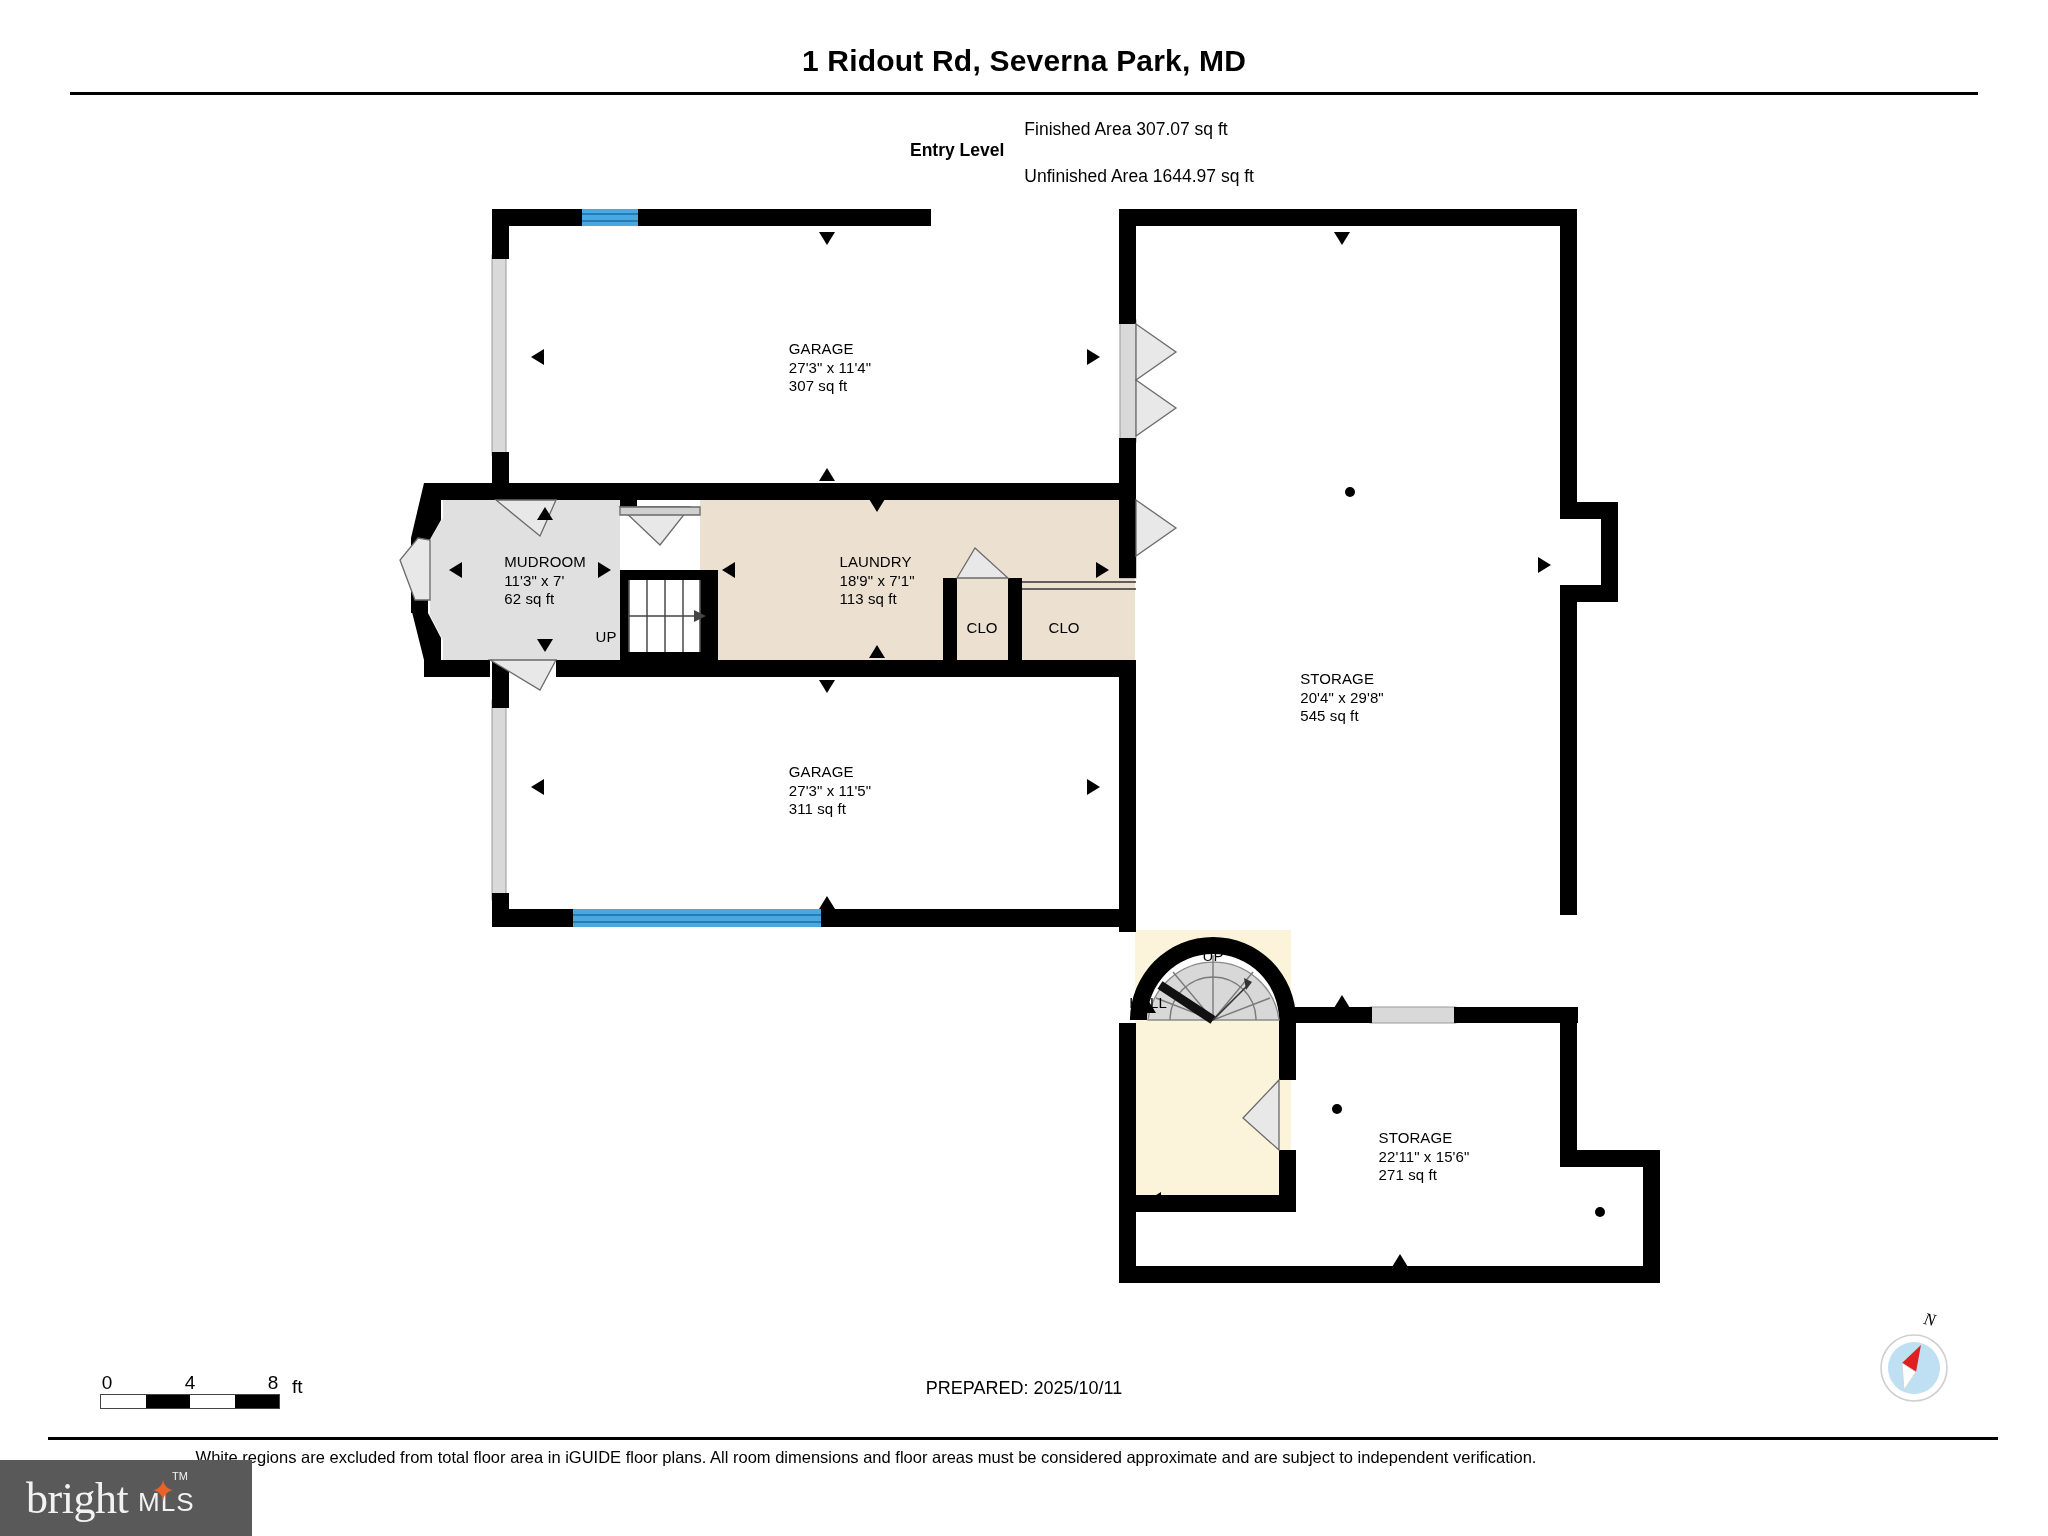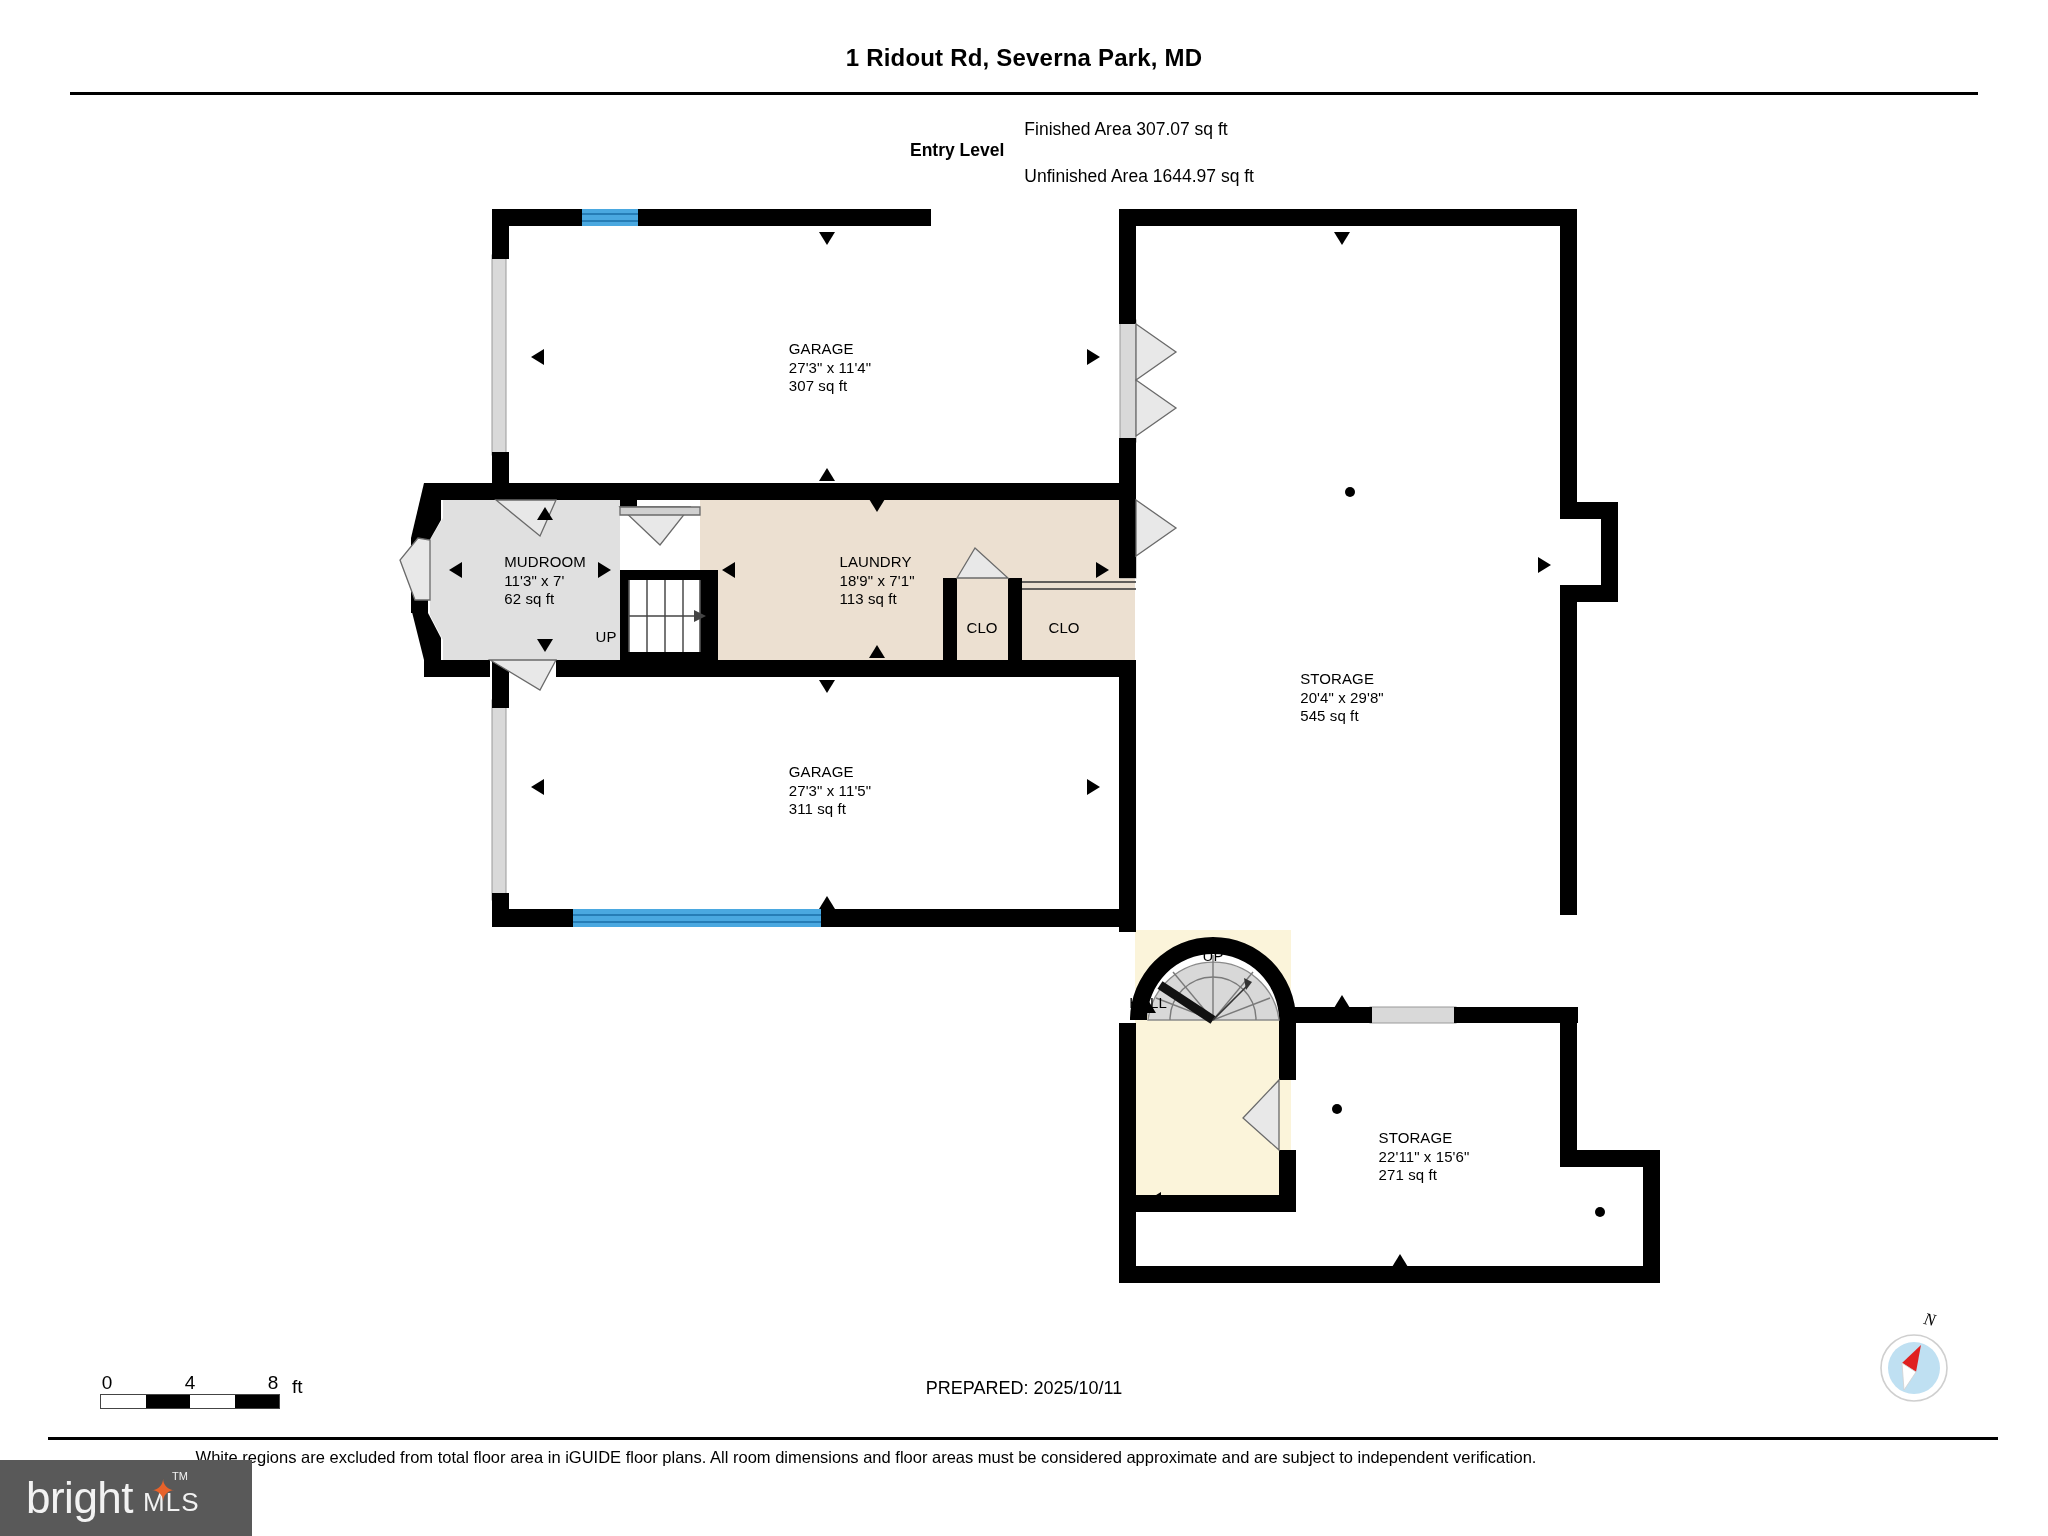--- a/index.html
+++ b/index.html
@@ -16,21 +16,21 @@
     overflow: hidden;
   }
 
   
   #page-title {
     position: absolute;
     left: 0;
     top: 44px;
     width: 2048px;
     text-align: center;
-    font-size: 24px;
+    font-size: 30px;
     font-weight: bold;
     letter-spacing: 0.2px;
   }
   #title-rule {
     position: absolute;
     left: 70px;
     top: 92px;
     width: 1908px;
     height: 3px;
     background: #000;
@@ -148,21 +148,21 @@
     top: 1460px;
     width: 252px;
     height: 76px;
     background: #595959;
     display: flex;
     align-items: center;
     padding-left: 26px;
     box-sizing: border-box;
   }
   #brand-bright {
-    font-family: Liberation Sans, sans-serif;
+    font-family: Liberation Serif, serif;
     font-size: 44px;
     color: #f2f2f2;
     letter-spacing: -0.5px;
     position: relative;
   }
   #brand-spark {
     position: absolute;
     left: 150px;
     top: 1478px;
     width: 26px;

